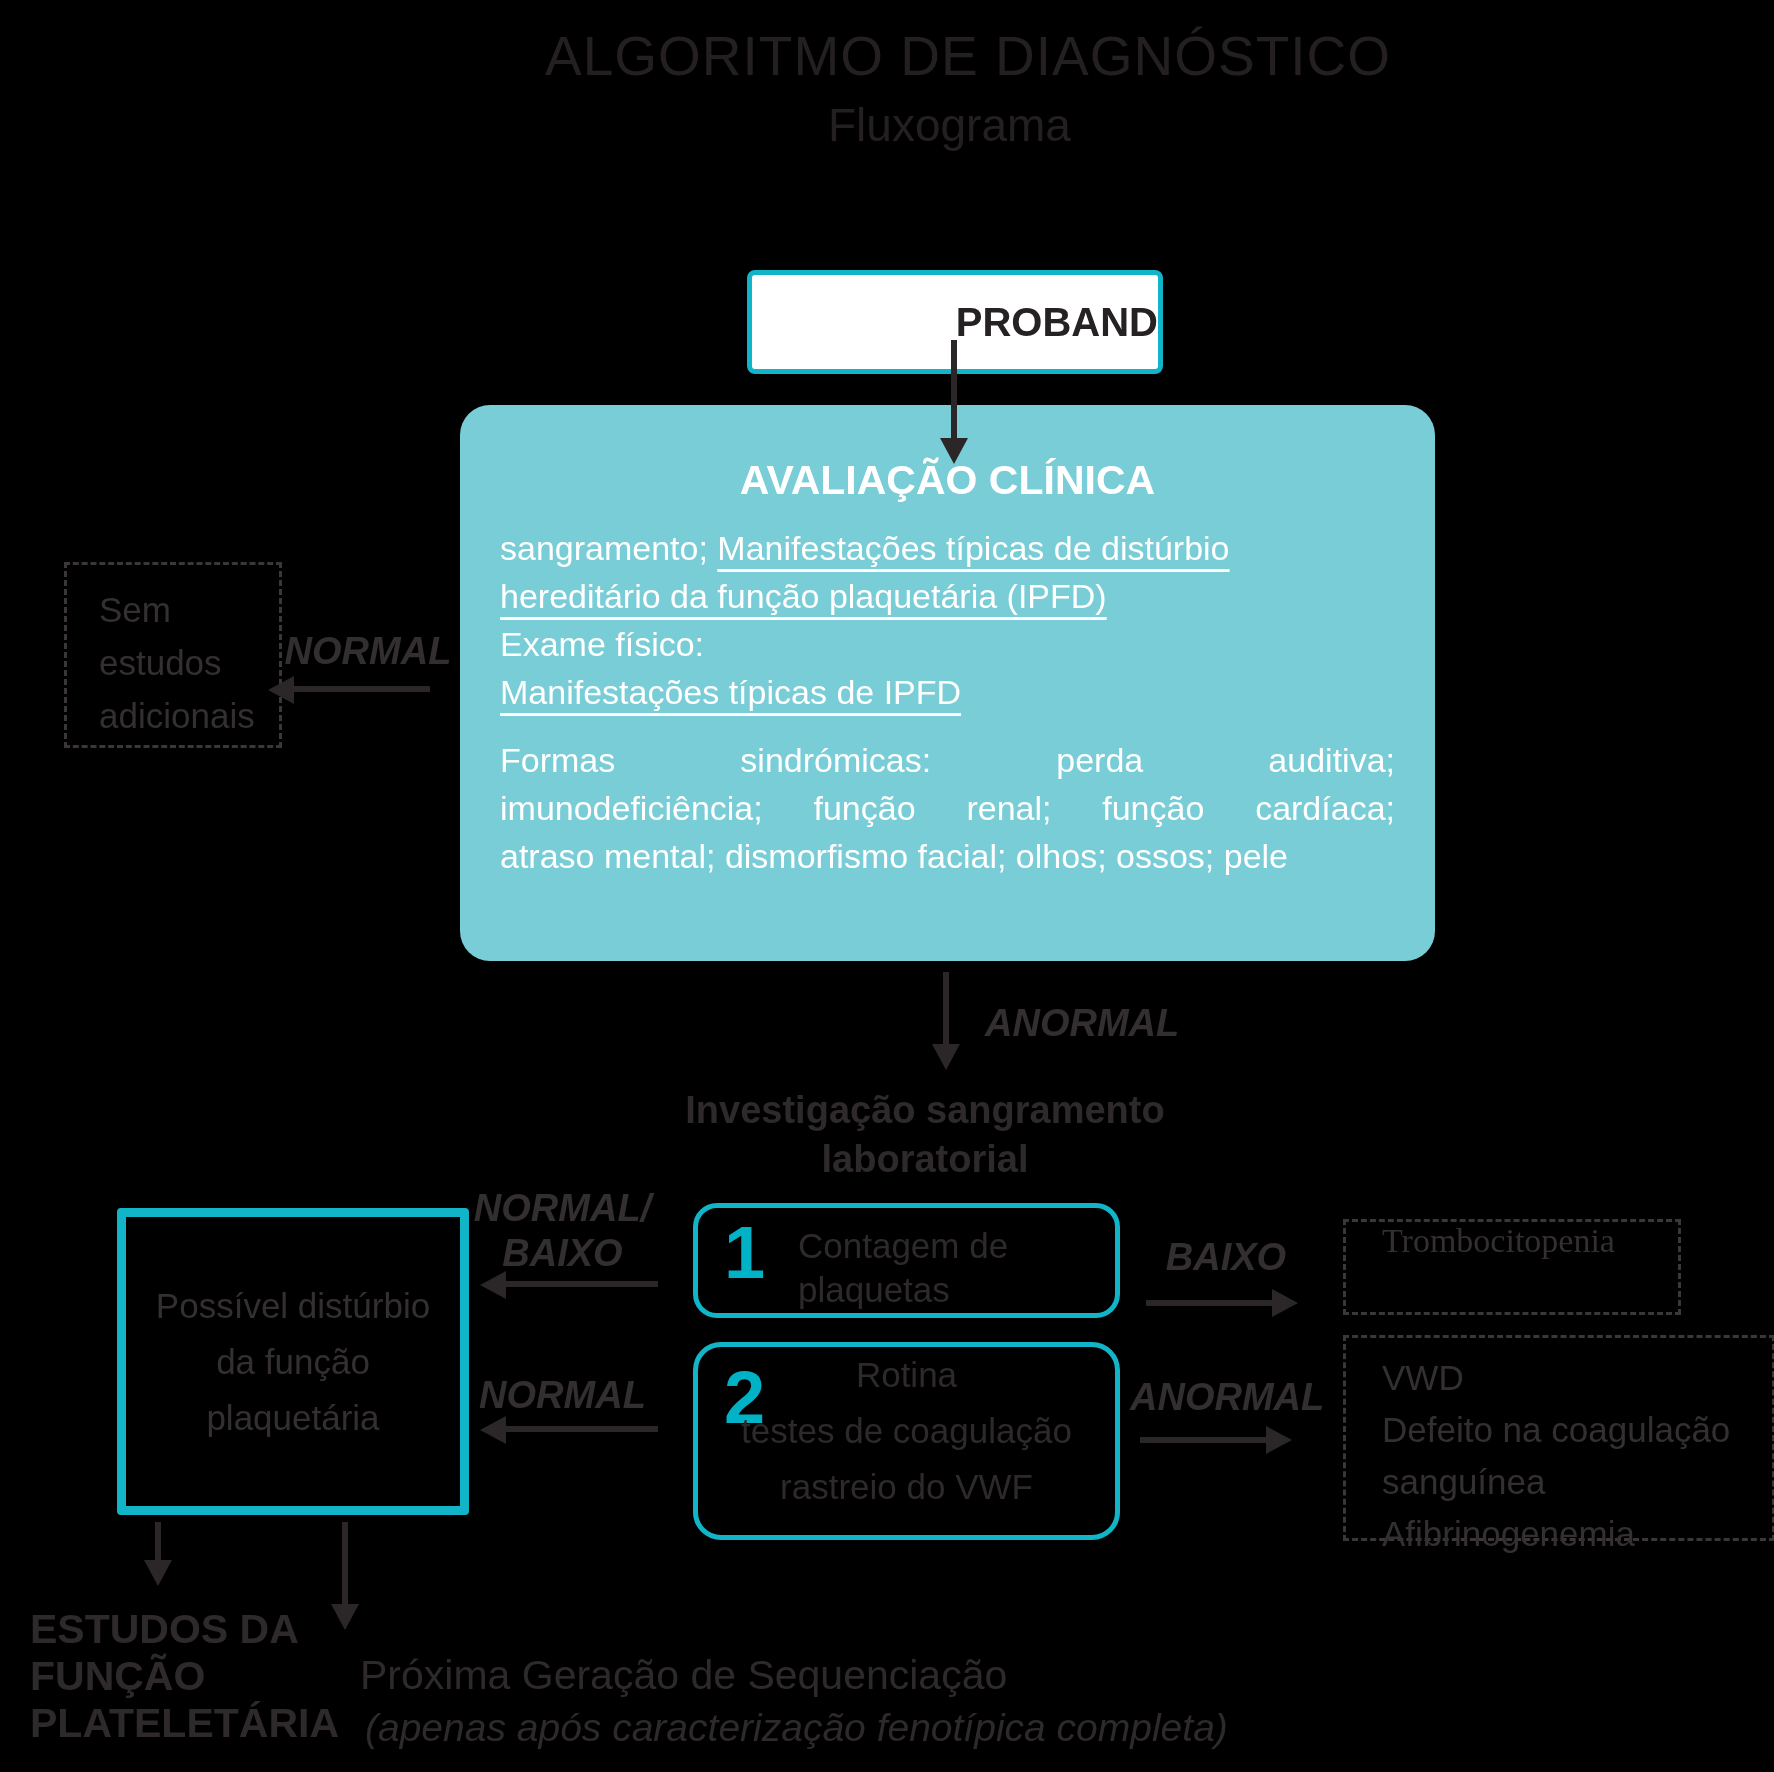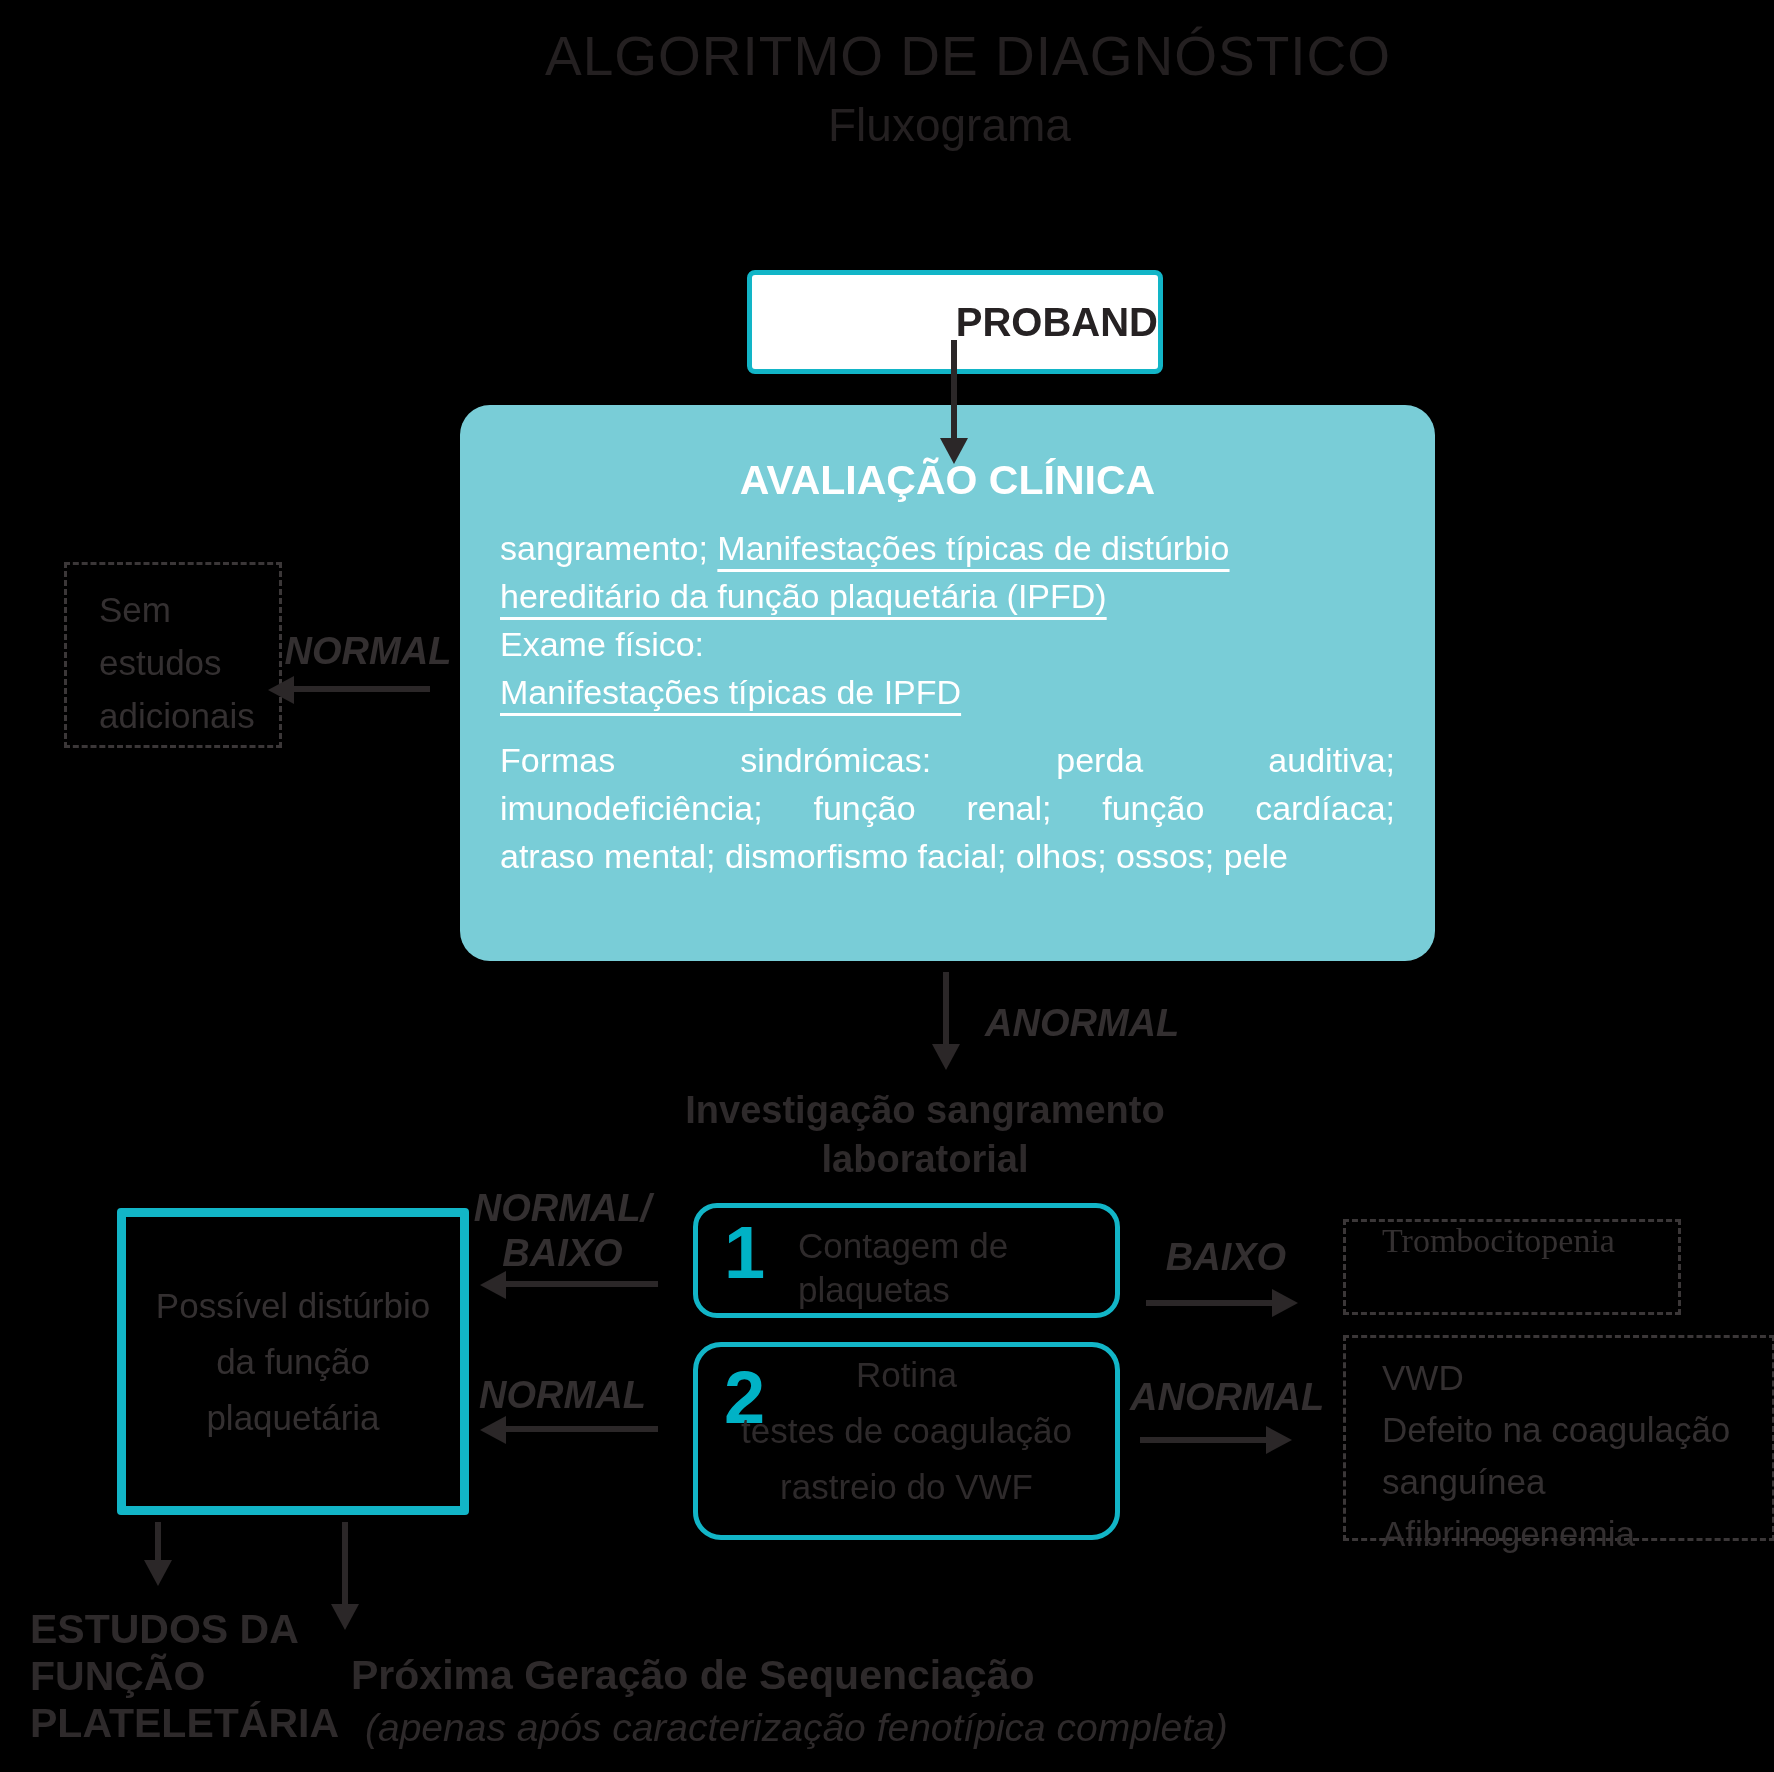--- a/index.html
+++ b/index.html
@@ -133,16 +133,16 @@
   <div class="head-down" style="left:144px;top:1560px;"></div>
   <div class="shaft-v" style="left:342px;top:1522px;height:84px;"></div>
   <div class="head-down" style="left:331px;top:1604px;"></div>
 
   <div class="abs" style="left:30px;top:1606px;font-weight:bold;font-size:41px;line-height:47px;color:var(--ink);">
     <div>ESTUDOS DA</div>
     <div>FUNÇÃO</div>
     <div>PLATELETÁRIA</div>
   </div>
 
-  <div class="abs" style="left:351px;top:1652px;font-weight:bold;font-size:41px;color:var(--ink);">Próxima Geração de Sequenciação</div>
+  <div class="abs" style="left:360px;top:1652px;font-weight:normal;font-size:41px;color:var(--ink);">Próxima Geração de Sequenciação</div>
   <div class="abs" style="left:365px;top:1706px;font-style:italic;font-size:39px;color:var(--ink);">(apenas após caracterização fenotípica completa)</div>
 
 </div>
 
 </body></html>

